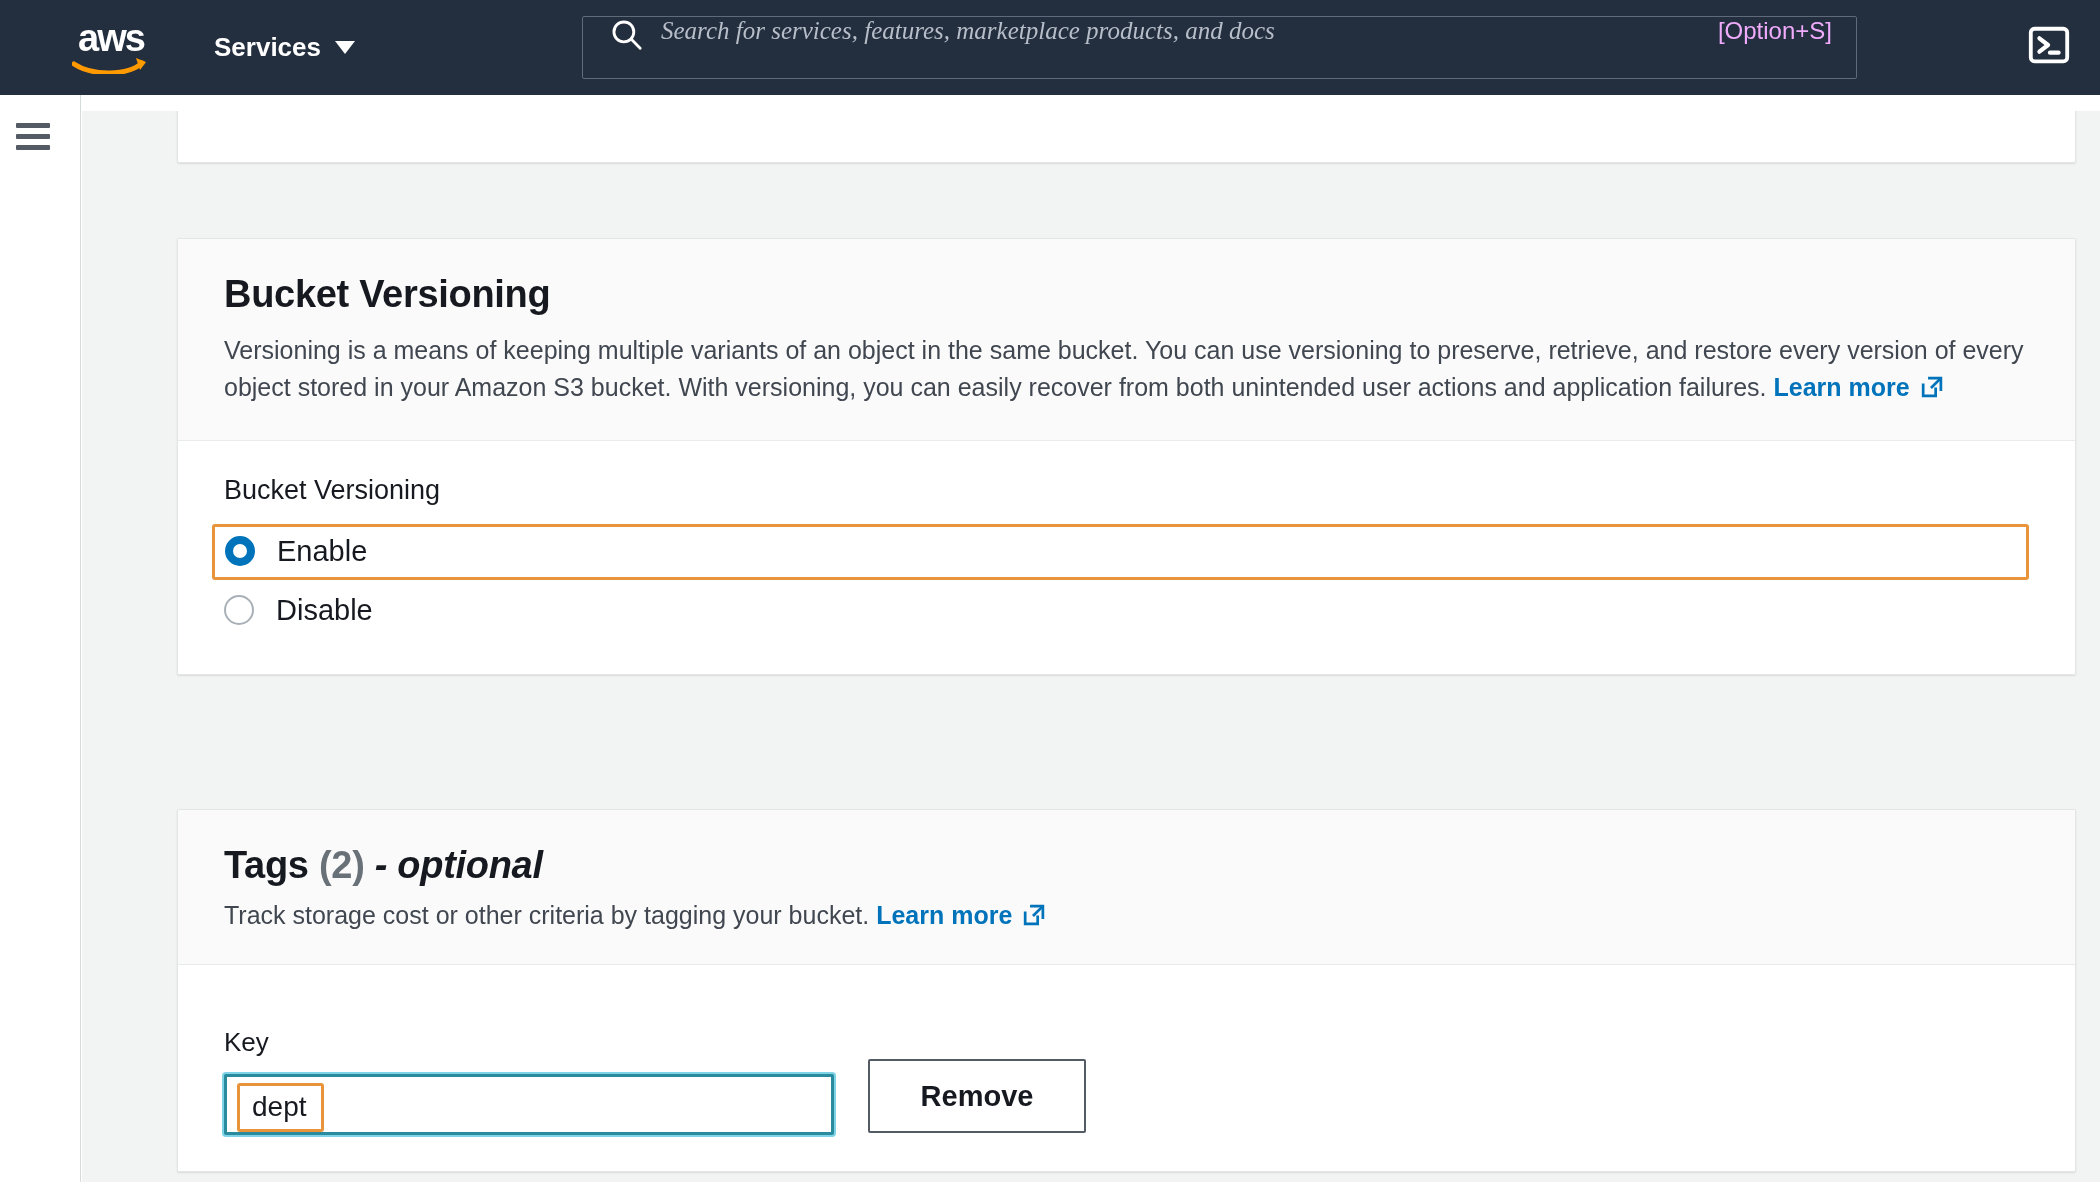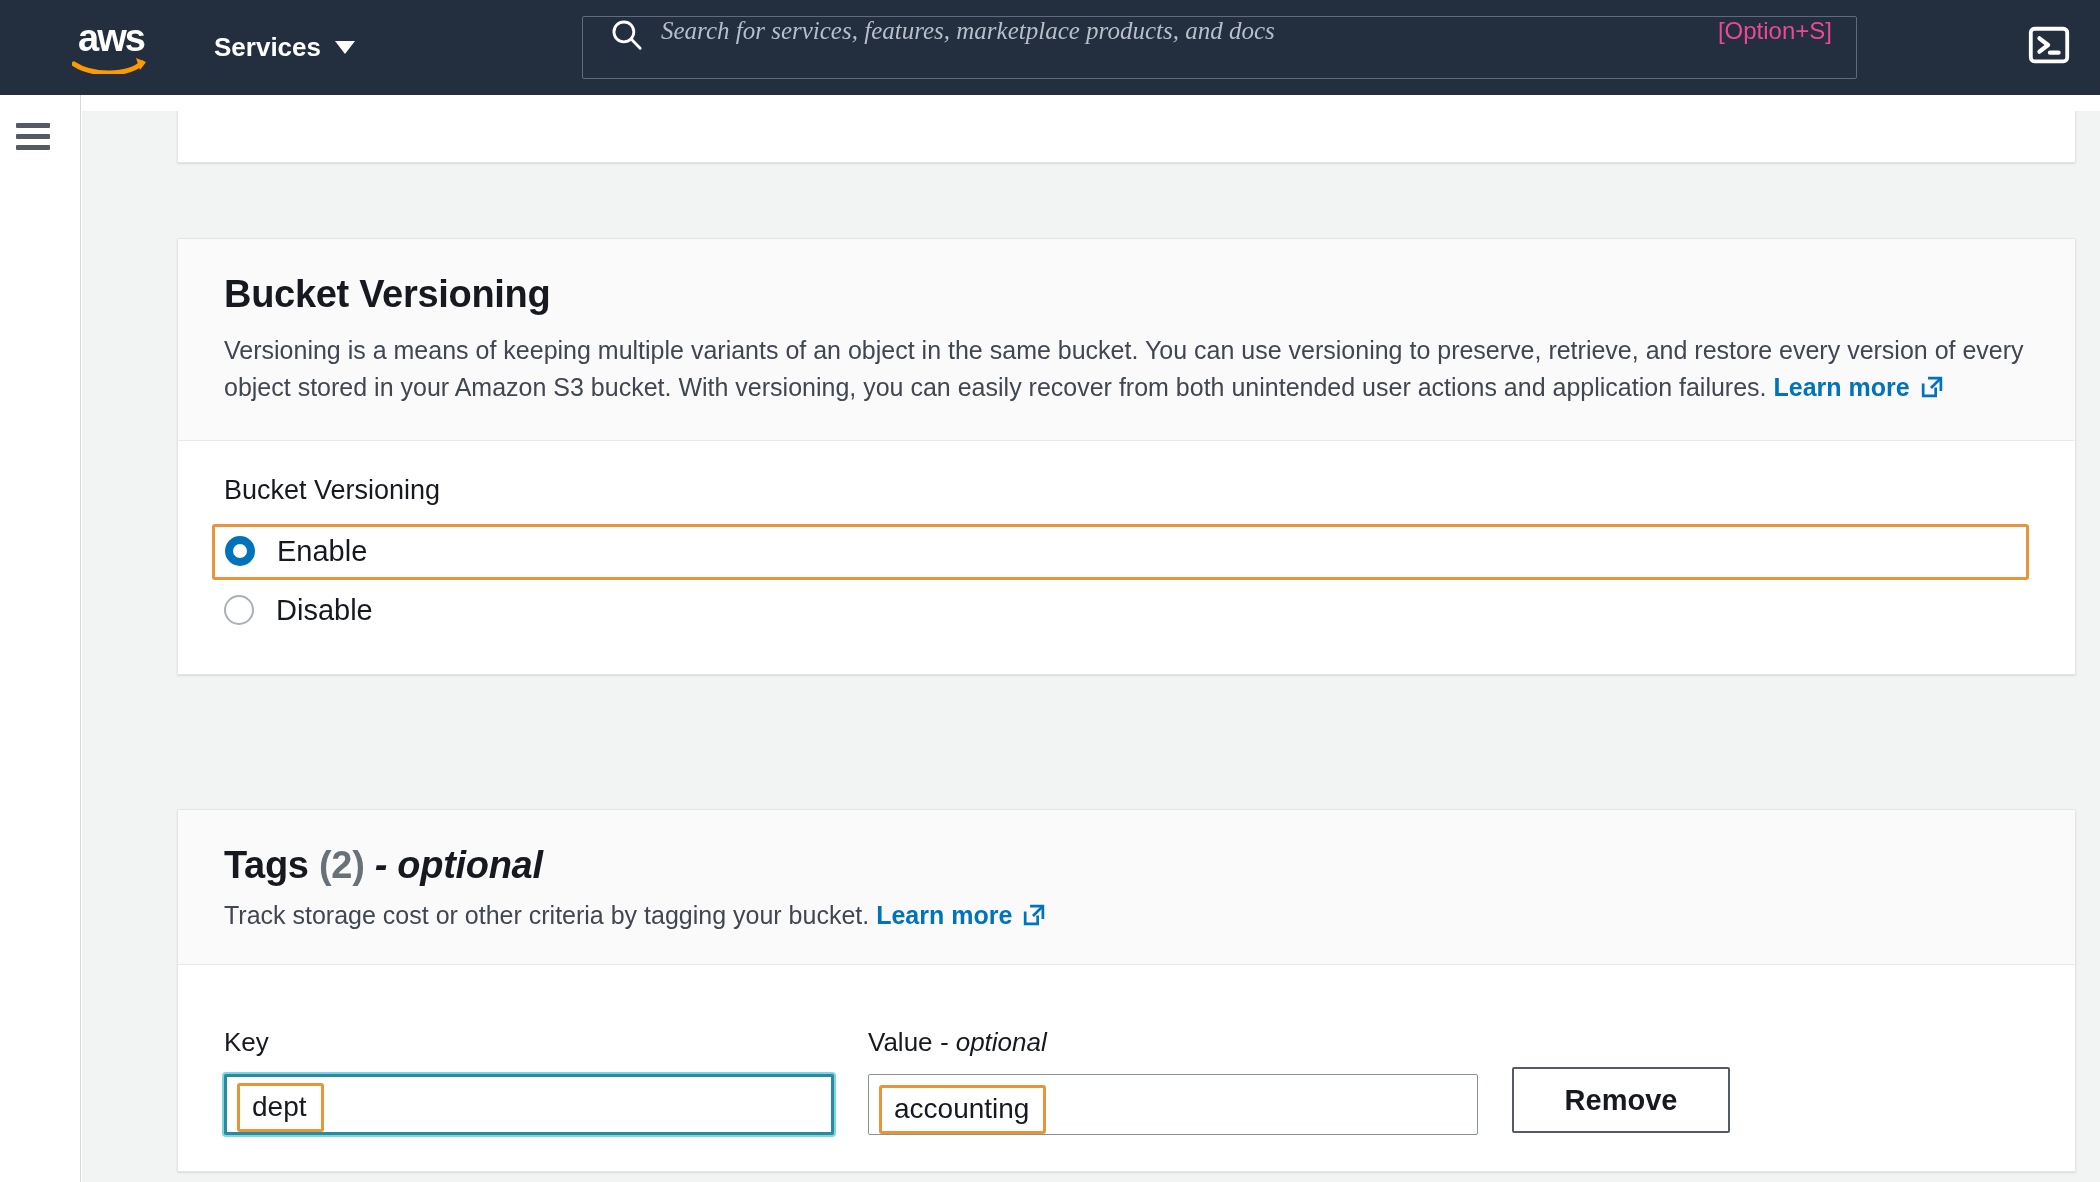--- a/index.html
+++ b/index.html
@@ -65,21 +65,21 @@
   .search-ph {
     margin-left: 18px;
     color: #b7bec9;
     font-size: 25px;
     font-style: italic;
     font-family: "Liberation Serif", serif;
     flex: 1;
   }
   .search-kbd {
     margin-right: 24px;
-    color: #ec4899;
+    color: #f0abfc;
     font-size: 24px;
   }
   .shell-icon {
     position: absolute;
     right: 28px; top: 22px;
     width: 46px; height: 46px;
     cursor: pointer;
   }
 
   
@@ -224,21 +224,21 @@
     box-shadow: 0 0 0 2px #7fd3e6;
   }
   .inp .val-hl {
     border: 3px solid #e8943a;
     border-radius: 3px;
     padding: 5px 14px 6px 12px;
     margin-left: -8px;
     background: #ffffff;
   }
   .btn-remove {
-    height: 66px;
+    height: 74px;
     min-width: 218px;
     border: 2px solid #545b64;
     border-radius: 2px;
     background: #ffffff;
     color: #16191f;
     font-size: 29px;
     font-weight: 700;
     display: flex; align-items: center; justify-content: center;
     cursor: pointer;
     margin-bottom: 2px;
@@ -338,28 +338,19 @@
     <div class="card-body">
       <div class="tagrow">
 
         <div class="col-key">
           <div class="inp-label">Key</div>
           <div class="inp focused">
             <span class="val-hl">dept</span>
           </div>
         </div>
 
-        <div class="col-val">
-          <div class="inp-label">
-            <span>Value</span>
-            <span class="opt-i">- optional</span>
-          </div>
-          <div class="inp">
-            <span class="val-hl">accounting</span>
-          </div>
-        </div>
 
         <div class="btn-remove">Remove</div>
       </div>
     </div>
   </div>
 
 </div>
 
 </body></html>

